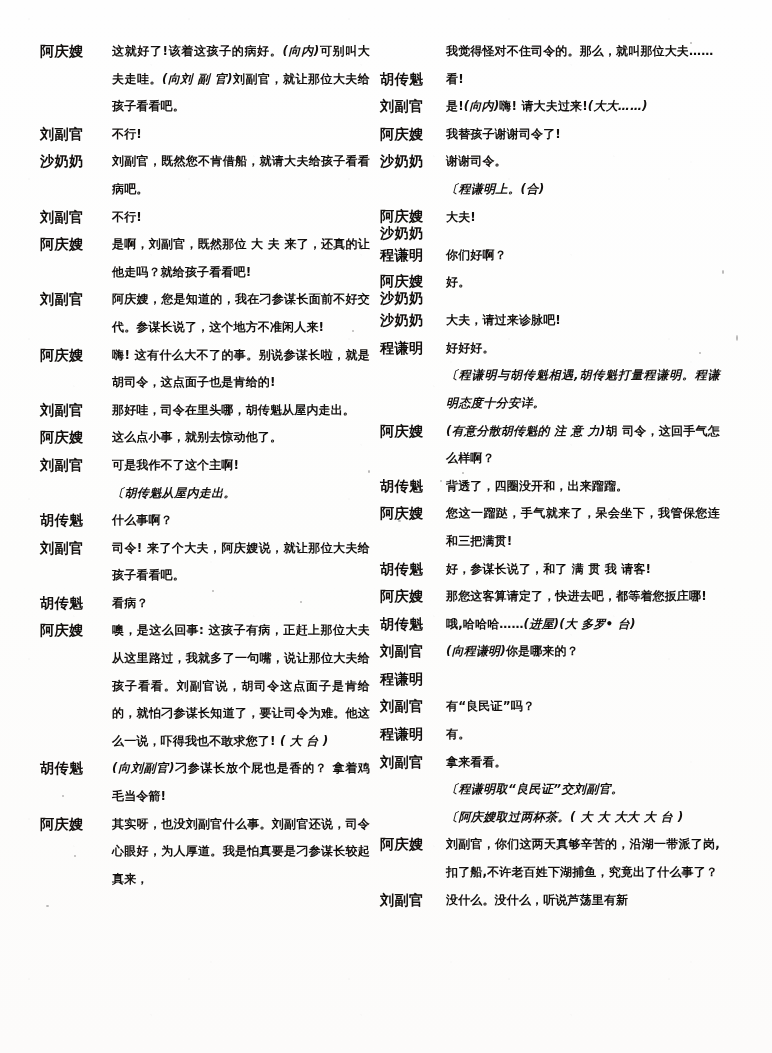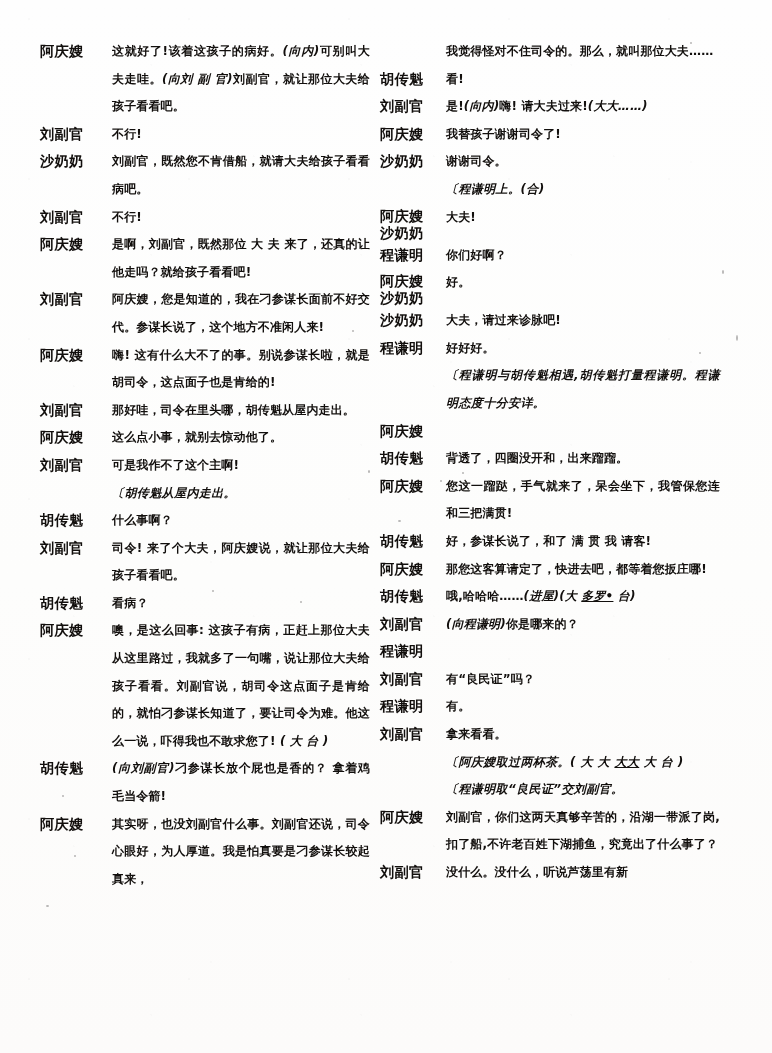--- a/index.html
+++ b/index.html
@@ -77,21 +77,21 @@
   .stage .body {
     font-style: italic;
     font-weight: bold;
     letter-spacing: 0.4px;
   }
   .stage .speaker { width: 72px; }
   .col-right .stage .speaker { width: 66px; }
 
   
   .dir { font-style: italic; }
-  .ul { text-decoration: underline; }
+  .ul { }
 
   
   .fleck {
     position: absolute;
     background: rgba(20,18,16,0.30);
     border-radius: 50%;
     pointer-events: none;
   }
 </style>
 </head>
@@ -220,20 +220,21 @@
       <div class="line">
         <div class="speaker">程谦明</div>
         <div class="body">好好好。</div>
       </div>
       <div class="line stage">
         <div class="speaker"></div>
         <div class="body">〔程谦明与胡传魁相遇,胡传魁打量程谦明。程谦明态度十分安详。</div>
       </div>
       <div class="line">
         <div class="speaker">阿庆嫂</div>
+        <div class="body"><span class="dir">(有意分散胡传魁的 注 意 力)</span>胡 司令，这回手气怎么样啊？</div>
       </div>
       <div class="line">
         <div class="speaker">胡传魁</div>
         <div class="body">背透了，四圈没开和，出来蹓蹓。</div>
       </div>
       <div class="line">
         <div class="speaker">阿庆嫂</div>
         <div class="body">您这一蹓跶，手气就来了，呆会坐下，我管保您连和三把满贯!</div>
       </div>
       <div class="line">
@@ -262,25 +263,25 @@
       <div class="line">
         <div class="speaker">程谦明</div>
         <div class="body">有。</div>
       </div>
       <div class="line">
         <div class="speaker">刘副官</div>
         <div class="body">拿来看看。</div>
       </div>
       <div class="line stage">
         <div class="speaker"></div>
+        <div class="body">〔程谦明取“良民证”交刘副官。</div>
+      </div>
+      <div class="line stage">
+        <div class="speaker"></div>
         <div class="body">〔阿庆嫂取过两杯茶。<span class="dir">( 大 大  <span class="ul">大大</span> 大 台 )</span></div>
-      </div>
-      <div class="line stage">
-        <div class="speaker"></div>
-        <div class="body">〔程谦明取“良民证”交刘副官。</div>
       </div>
       <div class="line">
         <div class="speaker">阿庆嫂</div>
         <div class="body">刘副官，你们这两天真够辛苦的，沿湖一带派了岗,扣了船,不许老百姓下湖捕鱼，究竟出了什么事了？</div>
       </div>
       <div class="line">
         <div class="speaker">刘副官</div>
         <div class="body">没什么。没什么，听说芦荡里有新</div>
       </div>
     </div>

